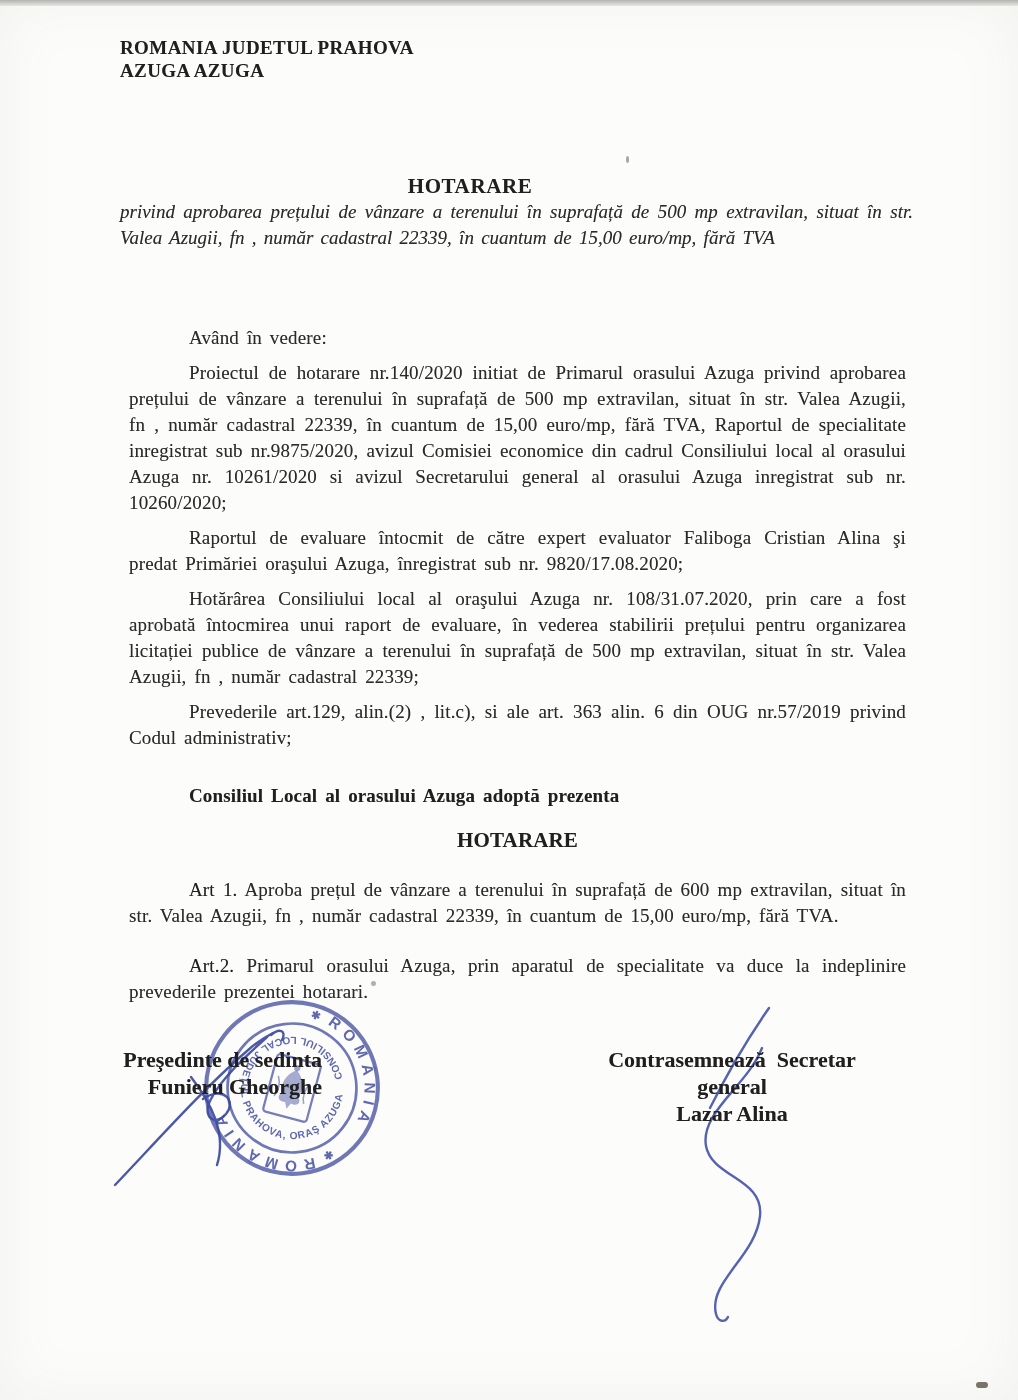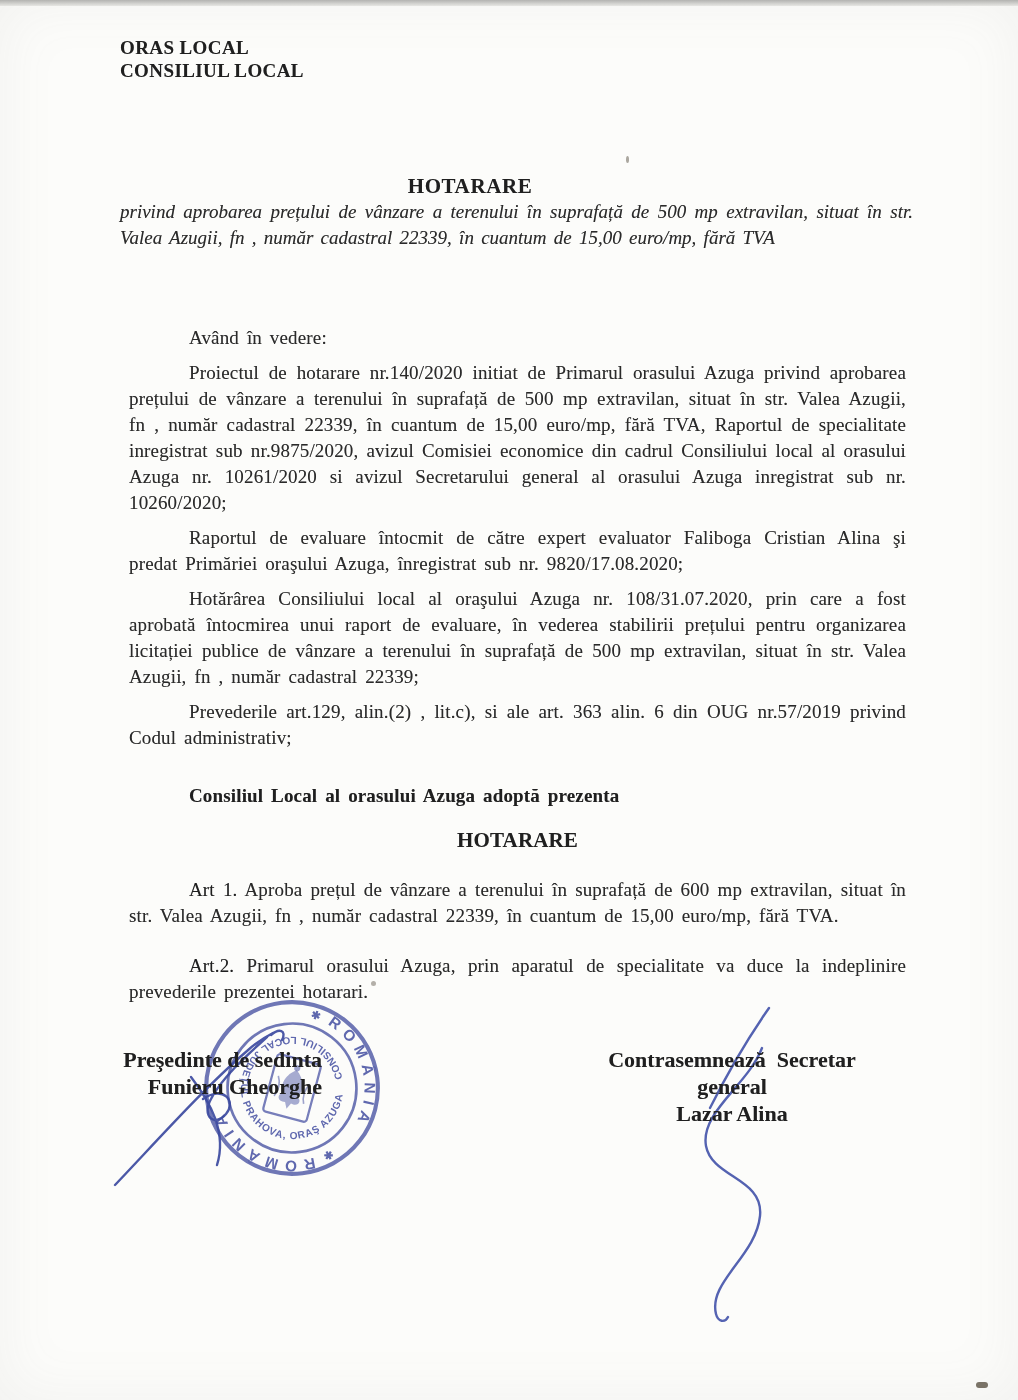--- a/index.html
+++ b/index.html
@@ -75,22 +75,22 @@
   .pen{position:absolute;pointer-events:none;}
   .speck{position:absolute;background:#5a5144;border-radius:50%;}
 </style>
 </head>
 <body>
 
 <div class="page">
   <div class="scan-edge-top"></div>
 
   <div class="hdr txt">
-    <div>ORAS LOCAL</div>
-    <div>CONSILIUL LOCAL</div>
+    <div>ROMANIA JUDETUL PRAHOVA</div>
+    <div>AZUGA AZUGA</div>
   </div>
 
   <div class="title-wrap txt">HOTARARE</div>
   <div class="subtitle txt">privind aprobarea prețului de vânzare a terenului în suprafață de 500 mp extravilan, situat în str. Valea Azugii, fn , număr cadastral 22339, în cuantum de  15,00 euro/mp, fără TVA</div>
 
   <div class="bodycol txt">
     <p class="intro">Având în vedere:</p>
     <p>Proiectul de hotarare nr.140/2020 initiat de Primarul orasului Azuga privind aprobarea prețului de vânzare a terenului în suprafață de 500 mp extravilan, situat în str. Valea Azugii, fn , număr cadastral 22339, în cuantum de  15,00 euro/mp, fără TVA, Raportul de specialitate inregistrat sub nr.9875/2020, avizul Comisiei economice din cadrul Consiliului local al orasului Azuga nr. 10261/2020 si avizul Secretarului general al orasului Azuga inregistrat sub nr. 10260/2020;</p>
     <p>Raportul de evaluare  întocmit de către expert evaluator Faliboga Cristian Alina şi predat Primăriei oraşului Azuga, înregistrat sub nr. 9820/17.08.2020;</p>
     <p>Hotărârea Consiliului local al oraşului Azuga nr. 108/31.07.2020, prin care a fost aprobată întocmirea unui raport  de evaluare, în vederea stabilirii prețului pentru organizarea licitației publice de vânzare a  terenului în suprafață de 500 mp extravilan, situat în str. Valea Azugii, fn , număr cadastral 22339;</p>

